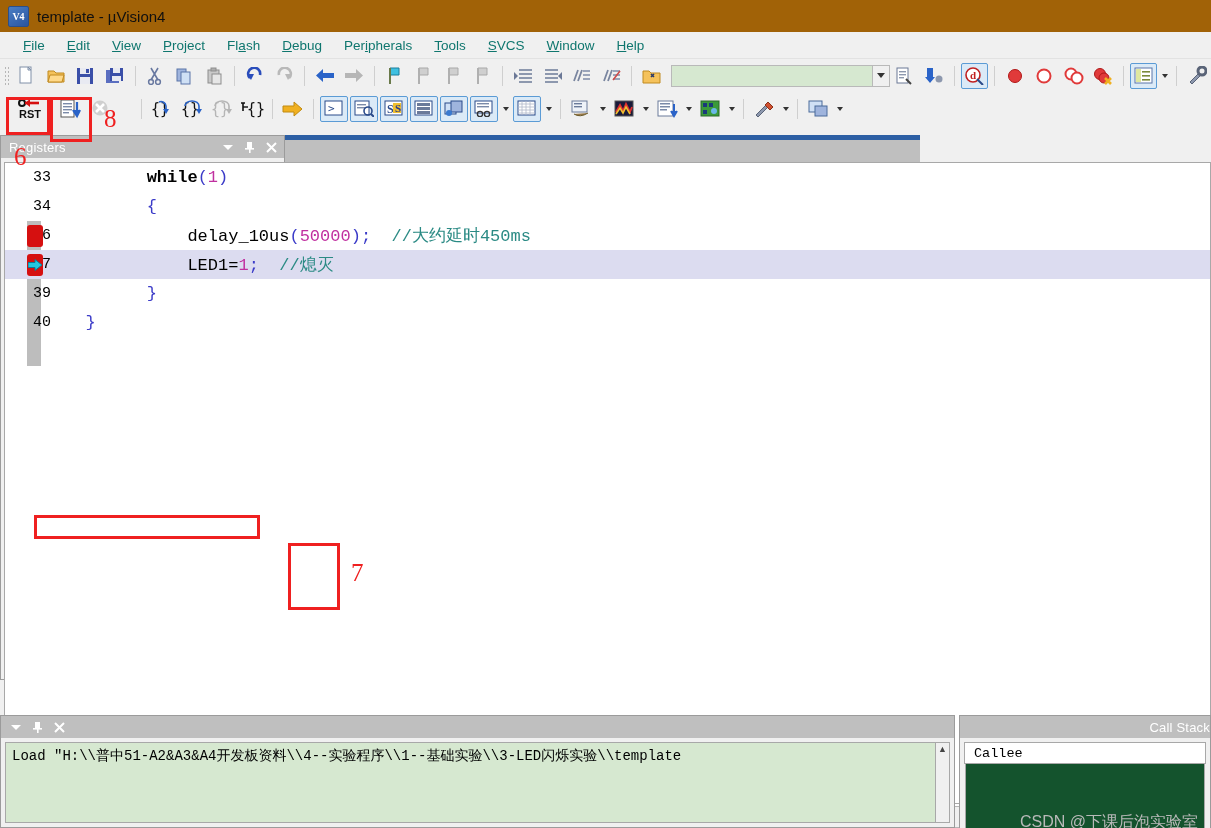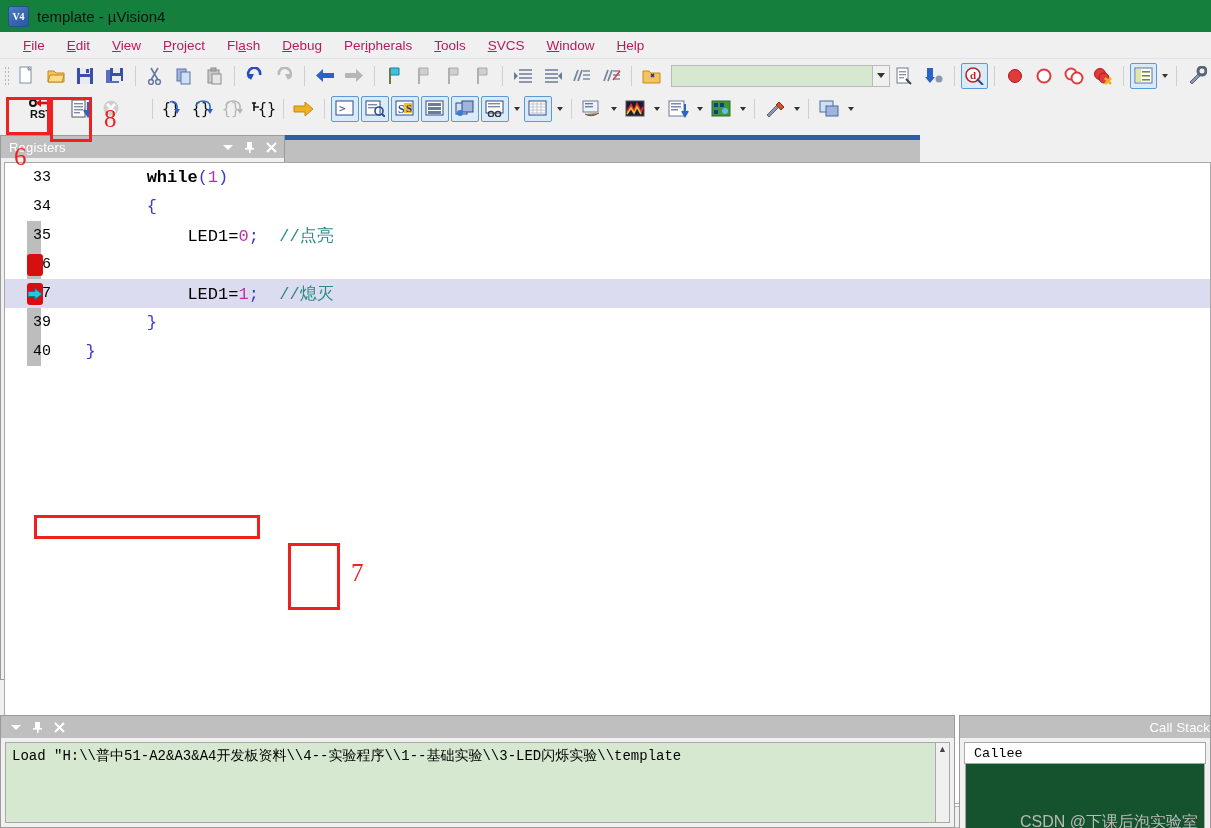--- a/index.html
+++ b/index.html
@@ -6,30 +6,30 @@
   body{
     width:1211px;height:828px;overflow:hidden;
     background:#f0f0f0;
     font-family:"Liberation Sans", sans-serif;
     font-size:13px;color:#000;
     -webkit-font-smoothing:antialiased;
   }
   .app{position:relative;width:1211px;height:828px;background:#f0f0f0;}
 
   
-  .titlebar{height:32px;background:#15803d;display:flex;align-items:center;padding-left:8px;}
+  .titlebar{height:32px;background:#a16207;display:flex;align-items:center;padding-left:8px;}
   .appicon{width:19px;height:19px;background:linear-gradient(145deg,#4a7ec4,#2a55a0);
     border:1px solid #2b4f8a;border-radius:2px;color:#fff;font-size:10px;font-weight:bold;
     display:flex;align-items:center;justify-content:center;margin-right:8px;font-family:"Liberation Serif",serif;}
   .titletext{font-size:15px;color:#101010;font-family:"Liberation Sans",sans-serif;}
 
   
   .menubar{height:26px;background:#f0f0f0;display:flex;align-items:center;padding-left:12px;
     border-bottom:1px solid #e2e2e2;}
-  .menuitem{padding:2px 11px;font-size:13.5px;color:#be185d;cursor:default;}
+  .menuitem{padding:2px 11px;font-size:13.5px;color:#0f766e;cursor:default;}
   .menuitem u{text-decoration:underline;}
 
   
   .toolbar{height:33px;background:#f0f0f0;display:flex;align-items:center;padding-left:4px;position:relative;}
   .tb2{height:33px;}
   .tsep{width:1px;height:20px;background:#cfcfcf;margin:0 5px;}
   .grip{width:5px;height:20px;margin-right:3px;
     background-image:radial-gradient(#b6b6b6 1px, transparent 1px);
     background-size:3px 4px;}
   .tbtn{width:26px;height:24px;display:flex;align-items:center;justify-content:center;
@@ -404,21 +404,21 @@
 
     <div class="tbtn">
       <svg width="20" height="19">
           <path d="M3 16 L12 7 L14 9 L5 18 Z" fill="#8d98ae" stroke="#5a6478"></path>
           <circle cx="15" cy="5" r="4" fill="none" stroke="#5a6478" stroke-width="3"></circle>
         </svg>
     </div>
   </div>
 
   <div class="toolbar tb2">
-    <div class="tbtn" style="margin-left:23px;">
+    <div class="tbtn" style="margin-left:12px;">
       <svg width="26" height="24">
         <circle cx="5" cy="6" r="3" fill="none" stroke="#111" stroke-width="2"></circle>
         <path d="M8 6 L22 6" stroke="#d61010" stroke-width="2.6"></path>
         <path d="M13 2 L8 6 L13 10 Z" fill="#d61010"></path>
         <text x="2" y="21" font-size="11" font-family="sans-serif" font-weight="bold" fill="#111">RST</text>
       </svg>
     </div>
     <div class="tbtn" style="margin-left:11px;">
       <svg width="22" height="22">
           <rect x="2" y="2" width="13" height="17" fill="#fff" stroke="#555"></rect>
@@ -862,22 +862,21 @@
             </svg>
           <span>main.c</span>
         </div>
       </div>
       <div class="ebody">
         <div class="egutter"></div>
         <div class="ebar" id="ebar" style="top: 58px; height: 145px;"></div>
         <div id="editlines">
             <div class="eline"><span class="elnum">33</span><span class="ecode"><span class="id">        </span><span class="kw">while</span><span class="pun">(</span><span class="num">1</span><span class="pun">)</span></span></div>
             <div class="eline"><span class="elnum">34</span><span class="ecode"><span class="id">        </span><span class="pun">{</span></span></div>
-            <div class="eline"><span class="elnum">35</span><span class="ecode"><span class="id">            </span><span class="id">LED1</span><span class="id">=</span><span class="num">0</span><span class="pun">;</span><span class="id">  </span><span class="cmt">//点亮</span></span></div>
-            <div class="eline"><span class="elnum">36</span><div class="emark bp"></div></div>
+            <div class="eline"><span class="elnum">36</span><div class="emark bp"></div><span class="ecode"><span class="id">            </span><span class="id">delay_10us</span><span class="pun">(</span><span class="num">50000</span><span class="pun">)</span><span class="pun">;</span><span class="id">  </span><span class="cmt">//大约延时450ms</span></span></div>
             <div class="eline cur"><span class="elnum">37</span><div class="emark pc"><svg width="15" height="12">
                   <path d="M0 3.5 L7 3.5 L7 0.5 L14 6 L7 11.5 L7 8.5 L0 8.5 Z" fill="#22c8e0" stroke="#0a7a96"></path>
                 </svg></div><span class="ecode"><span class="id">            </span><span class="id">LED1</span><span class="id">=</span><span class="num">1</span><span class="pun">;</span><span class="id">  </span><span class="cmt">//熄灭</span></span></div>
             <div class="eline"><span class="elnum">39</span><span class="ecode"><span class="id">        </span><span class="pun">}</span></span></div>
             <div class="eline"><span class="elnum">40</span><span class="ecode"><span class="id">  </span><span class="pun">}</span></span></div>
           </div>
       </div>
       <div class="escroll">
         <div class="hsarrow">◀</div>
         <div class="esthumb"></div>

